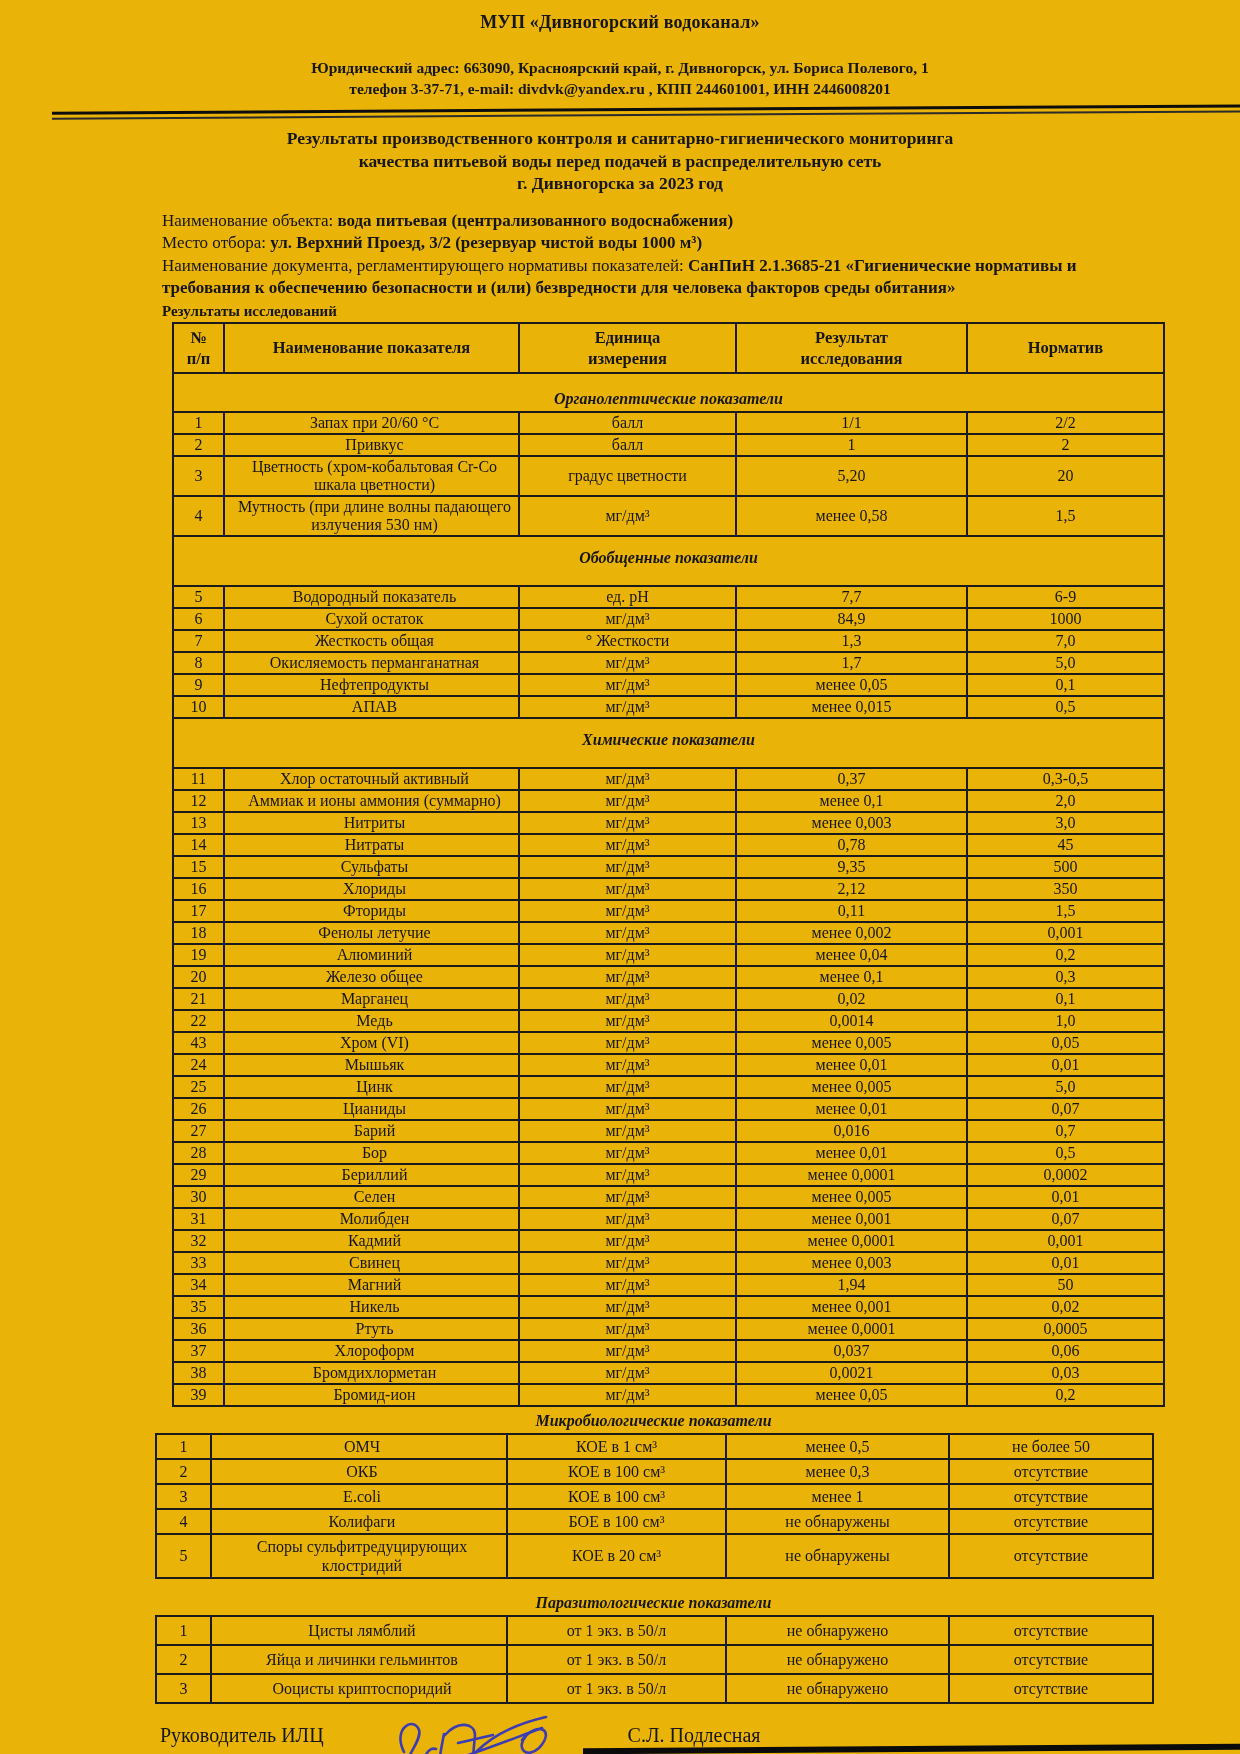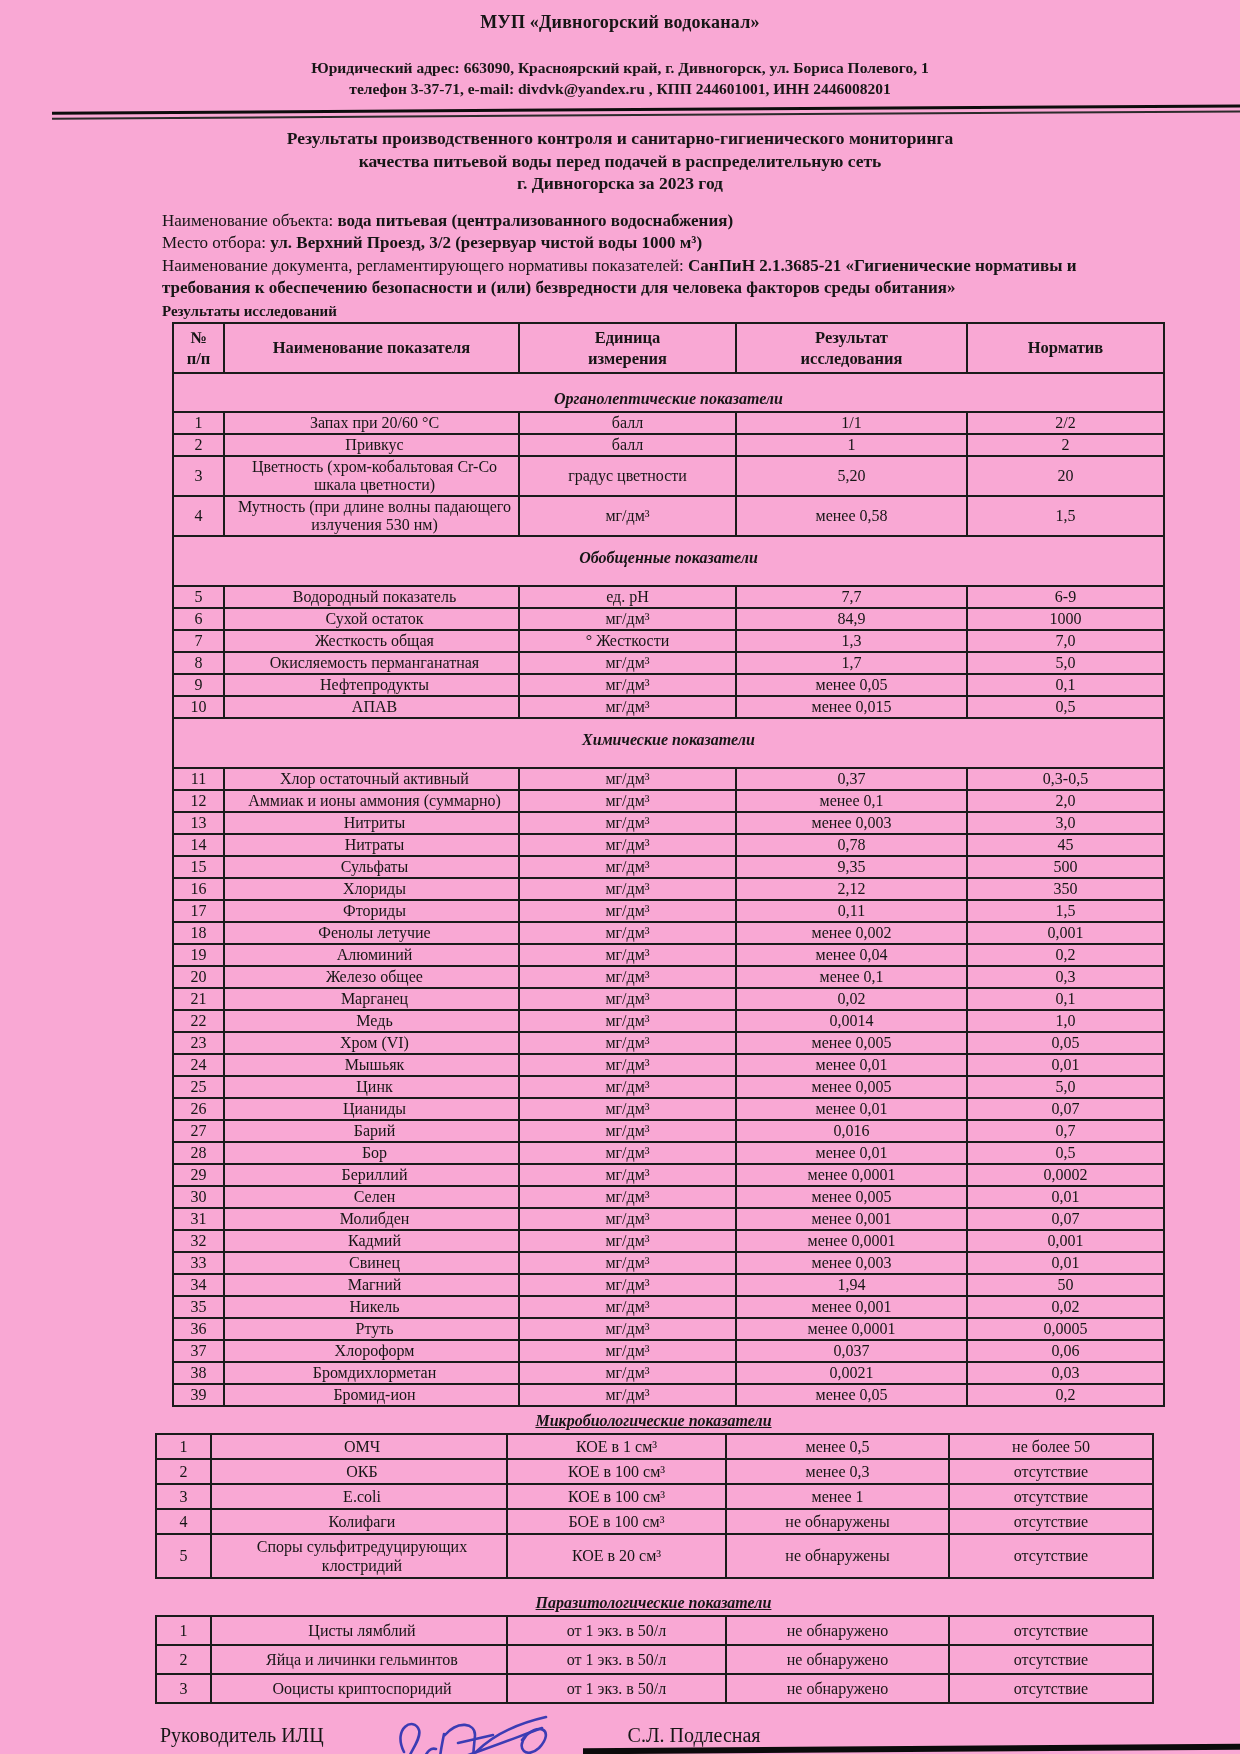--- a/index.html
+++ b/index.html
@@ -1,19 +1,19 @@
 <!DOCTYPE html>
 <html lang="ru"><head>
 <meta charset="utf-8">
 <style>
   * { box-sizing: border-box; }
   html,body { margin:0; padding:0; background:#e9e9e5; }
   .page {
     position:relative; width:1240px; height:1754px; margin:0 auto;
-    background:#f9a8d4; color:#161616; overflow:hidden;
+    background:#eab308; color:#161616; overflow:hidden;
     font-family:"Liberation Serif","DejaVu Serif",serif;
   }
   .org-name { padding-top:12px; text-align:center; font-weight:700; font-size:18px; letter-spacing:.2px; }
   .address  { margin-top:24px; text-align:center; font-weight:700; font-size:15.5px; line-height:21px; }
   .rule {
     margin:9px 0 0 52px; width:1192px; height:8px;
     border-top:3px solid #0d0d0d; border-bottom:2px solid #2b2b2b;
     transform:rotate(-0.35deg);
   }
   .doc-title { margin-top:11px; text-align:center; font-weight:700; font-size:17.5px; line-height:22.5px; }
@@ -29,21 +29,21 @@
   td.c-num  { text-align:center; }
   td.c-name { text-align:center; padding-left:10px; line-height:20px; }
   td.c-unit, td.c-res, td.c-norm { text-align:center; }
   table.main  tbody td { height:22px; line-height:18px; }
   table.extra tbody td { height:24px; line-height:19px; padding-top:2px; padding-bottom:2px; }
   table.parasit tbody td { height:29px; }
   tr.section td { font-weight:700; font-style:italic; text-align:center; font-size:16px; padding:12px 0 18px; height:auto; }
   tr.section.first td { padding:16px 0 3px; }
   .section-banner {
     margin:3px 0 2px 155px; width:997px; text-align:center;
-    font-weight:700; font-style:italic; font-size:16px; line-height:21px;text-decoration:underline;
+    font-weight:700; font-style:italic; font-size:16px; line-height:21px;
   }
   .section-banner.gap { margin-top:13px; }
 
   .footer { display:flex; align-items:flex-start; margin:20px 0 0 160px; font-size:20px; }
   .footer .sig { margin:-16px 0 0 52px; }
   .footer .signer { margin-left:62px; }
   .scan-line {
     position:absolute; bottom:2px; left:583px; width:662px; height:6px;
     background:#0b0b0b; transform:rotate(-0.4deg);
   }
@@ -260,21 +260,21 @@
           <td class="c-norm">0,1</td>
         </tr>
         <tr>
           <td class="c-num">22</td>
           <td class="c-name">Медь</td>
           <td class="c-unit">мг/дм³</td>
           <td class="c-res">0,0014</td>
           <td class="c-norm">1,0</td>
         </tr>
         <tr>
-          <td class="c-num">23</td>
+          <td class="c-num">43</td>
           <td class="c-name">Хром (VI)</td>
           <td class="c-unit">мг/дм³</td>
           <td class="c-res">менее 0,005</td>
           <td class="c-norm">0,05</td>
         </tr>
         <tr>
           <td class="c-num">24</td>
           <td class="c-name">Мышьяк</td>
           <td class="c-unit">мг/дм³</td>
           <td class="c-res">менее 0,01</td>

